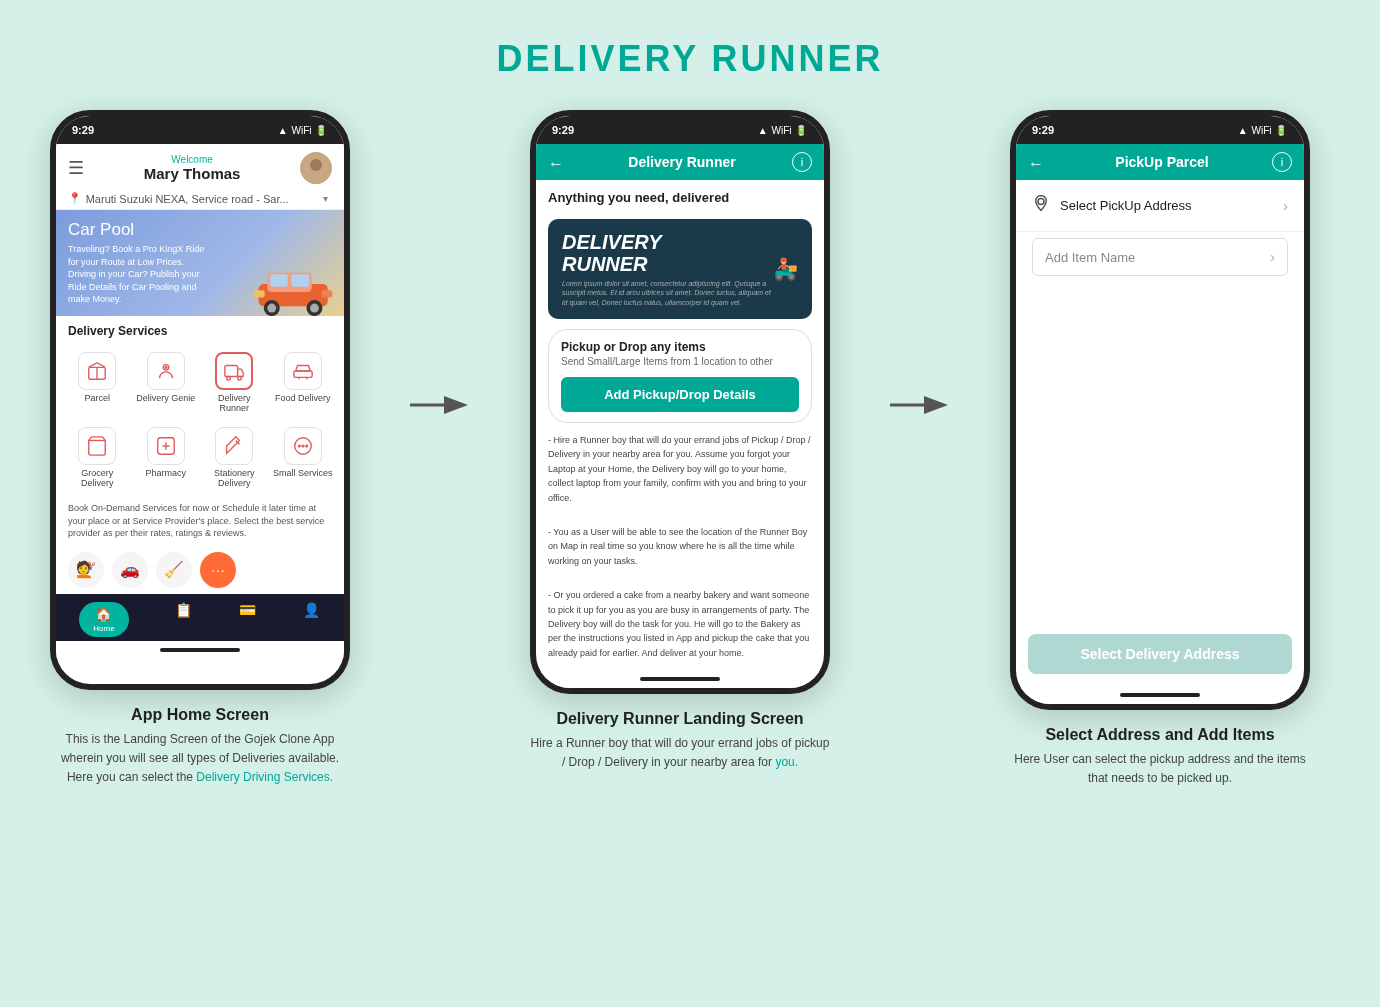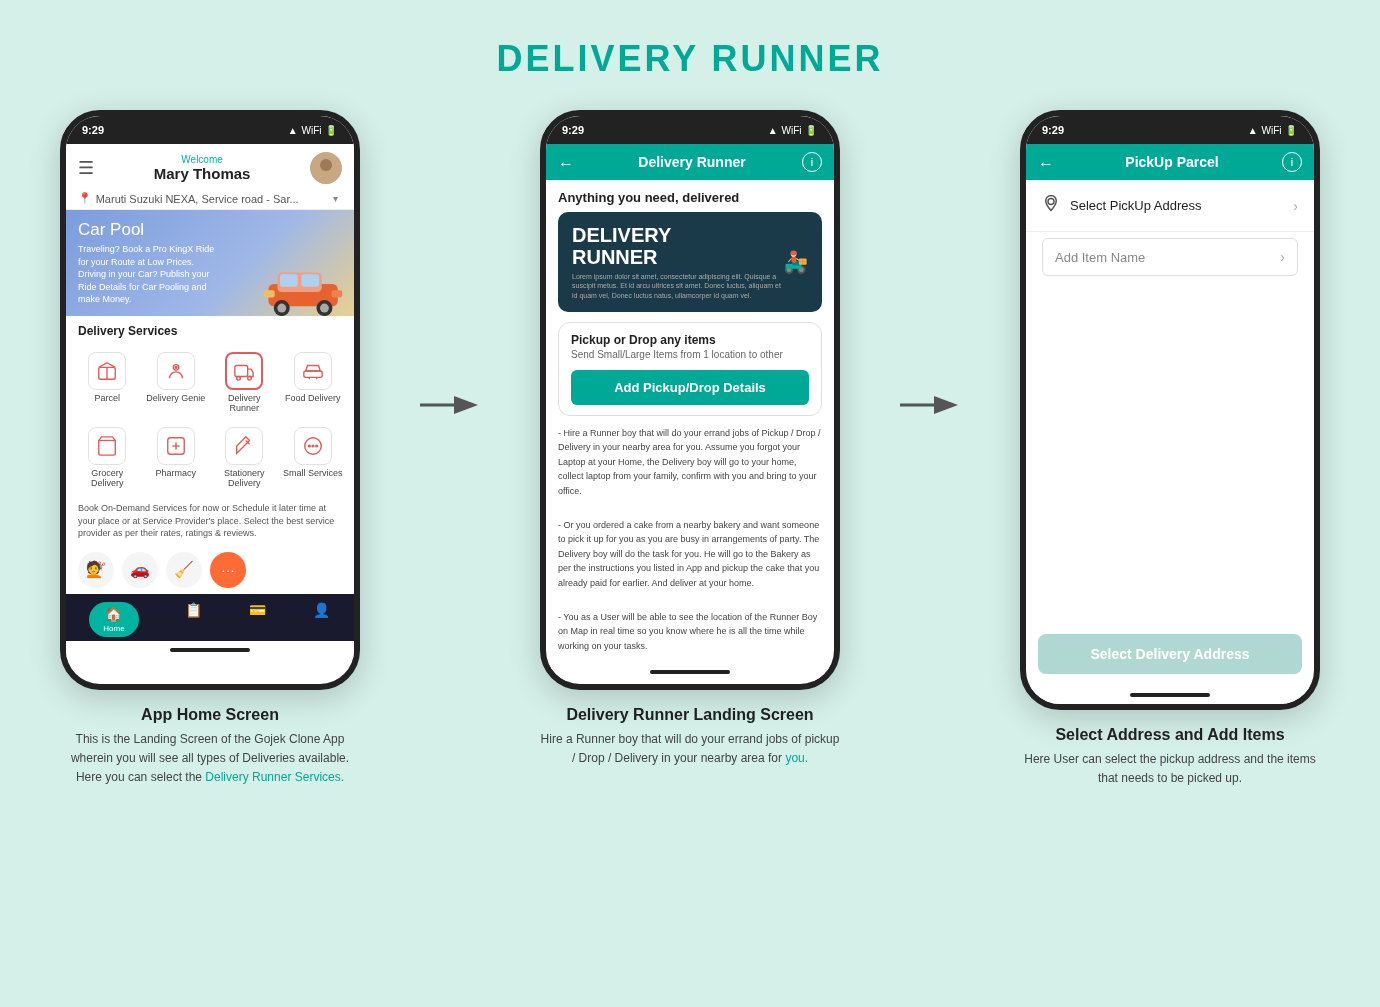--- a/index.html
+++ b/index.html
@@ -15,21 +15,21 @@
       text-align: center;
       color: #00a896;
       font-size: 36px;
       font-weight: 800;
       letter-spacing: 3px;
       padding: 38px 0 30px;
     }
 
     .screens-row {
       display: flex;
-      justify-content: center;
+      justify-content: flex-start;
       align-items: flex-start;
       gap: 15px;
       padding: 0 20px;
     }
 
     .screen-col {
       display: flex;
       flex-direction: column;
       align-items: center;
       width: 360px;
@@ -291,30 +291,31 @@
     }
 
     .s2-anything {
       padding: 10px 12px 6px;
       font-weight: 700;
       font-size: 13px;
       color: #222;
     }
 
     .s2-banner {
-      margin: 1px 12px;
+      margin: 8px 12px;
       border-radius: 10px;
       background: #1a3a4a;
       height: 100px;
       display: flex;
       align-items: center;
       justify-content: space-between;
       padding: 10px 14px;
       overflow: hidden;
       position: relative;
+      font-style: italic;
     }
 
     .s2-banner-text {
       color: #fff;
       font-size: 20px;
       font-weight: 900;
       line-height: 1.1;
       z-index: 2;
     }
 
@@ -327,21 +328,21 @@
     .s2-banner-small {
       font-size: 7px;
       color: #aaa;
       margin-top: 4px;
       line-height: 1.3;
     }
 
     .s2-pickup-box {
       margin: 10px 12px 0;
       border: 1.5px solid #ddd;
-      border-radius: 12px;
+      border-radius: 20px;
       padding: 10px 12px;
     }
 
     .s2-pickup-title {
       font-weight: 700;
       font-size: 12px;
       color: #222;
     }
 
     .s2-pickup-sub {
@@ -643,21 +644,21 @@
 
         <div class="phone-home-bar">
           <div class="home-bar-line"></div>
         </div>
       </div>
 
       <div class="screen-label">
         <div class="label-title">App Home Screen</div>
         <div class="label-desc">
           <span>This is the Landing Screen of the Gojek Clone App wherein you will see all types of Deliveries available. Here you can select the</span>
-          <span class="highlight">Delivery Runner Services.</span>
+          <span class="highlight">Delivery Driving Services.</span>
         </div>
       </div>
     </div>
 
     <div class="arrow-col">
       <svg width="60" height="30" viewBox="0 0 60 30">
         <defs>
           <marker id="arrow1" markerWidth="8" markerHeight="8" refX="6" refY="3" orient="auto">
             <path d="M0,0 L0,6 L8,3 z" fill="#555"></path>
           </marker>
@@ -720,22 +721,22 @@
           </svg>
         </div>
 
         <div class="s2-pickup-box">
           <div class="s2-pickup-title">Pickup or Drop any items</div>
           <div class="s2-pickup-sub">Send Small/Large Items from 1 location to other</div>
           <div class="s2-add-btn">Add Pickup/Drop Details</div>
         </div>
 
         <div class="s2-desc-text">- Hire a Runner boy that will do your errand jobs of Pickup / Drop / Delivery in your nearby area for you. Assume you forgot your Laptop at your Home, the Delivery boy will go to your home, collect laptop from your family, confirm with you and bring to your office.</div>
+        <div class="s2-desc-text">- You as a User will be able to see the location of the Runner Boy on Map in real time so you know where he is all the time while working on your tasks.</div>
         <div class="s2-desc-text">- Or you ordered a cake from a nearby bakery and want someone to pick it up for you as you are busy in arrangements of party. The Delivery boy will do the task for you. He will go to the Bakery as per the instructions you listed in App and pickup the cake that you already paid for earlier. And deliver at your home.</div>
-        <div class="s2-desc-text">- You as a User will be able to see the location of the Runner Boy on Map in real time so you know where he is all the time while working on your tasks.</div>
 
         <div class="phone-home-bar">
           <div class="home-bar-line"></div>
         </div>
       </div>
 
       <div class="screen-label">
         <div class="label-title">Delivery Runner Landing Screen</div>
         <div class="label-desc">
           <span>Hire a Runner boy that will do your errand jobs of pickup / Drop / Delivery in your nearby area for</span>

